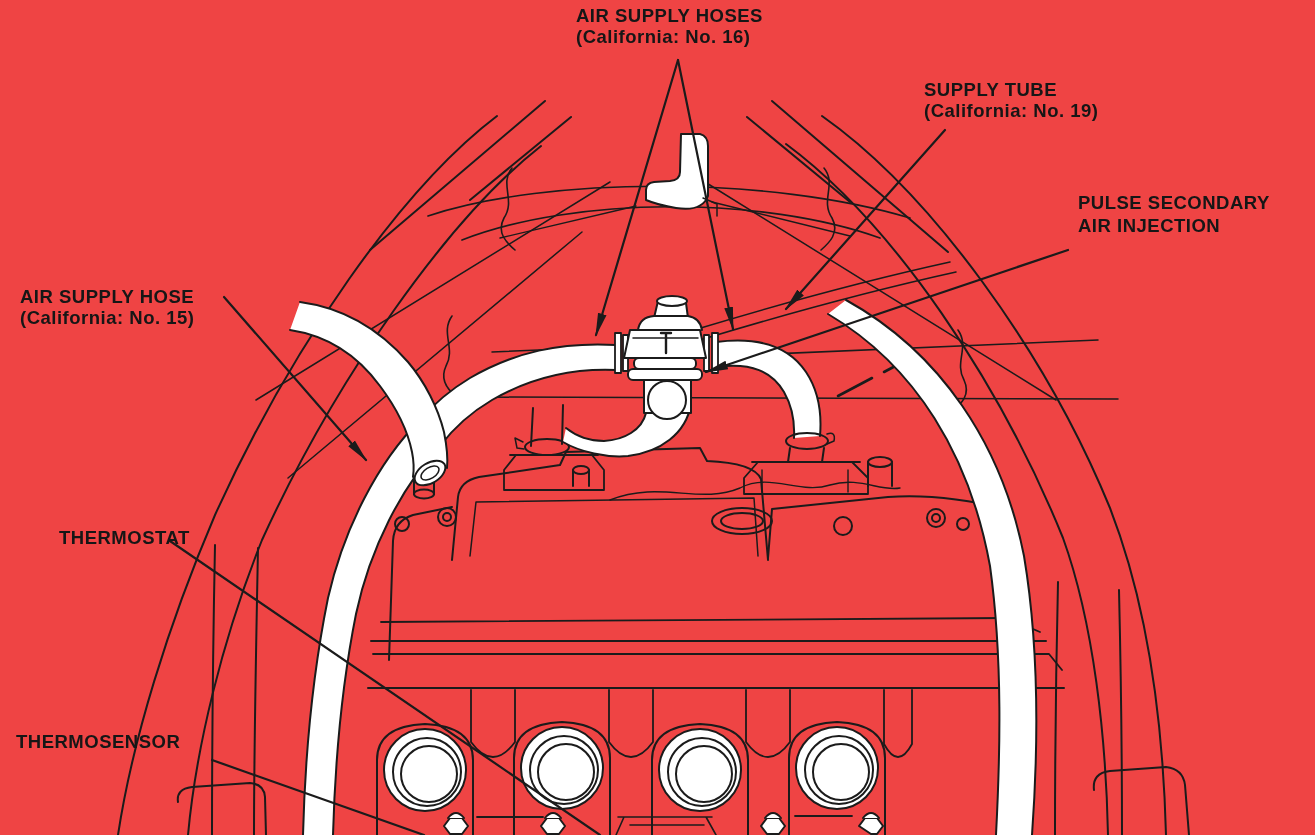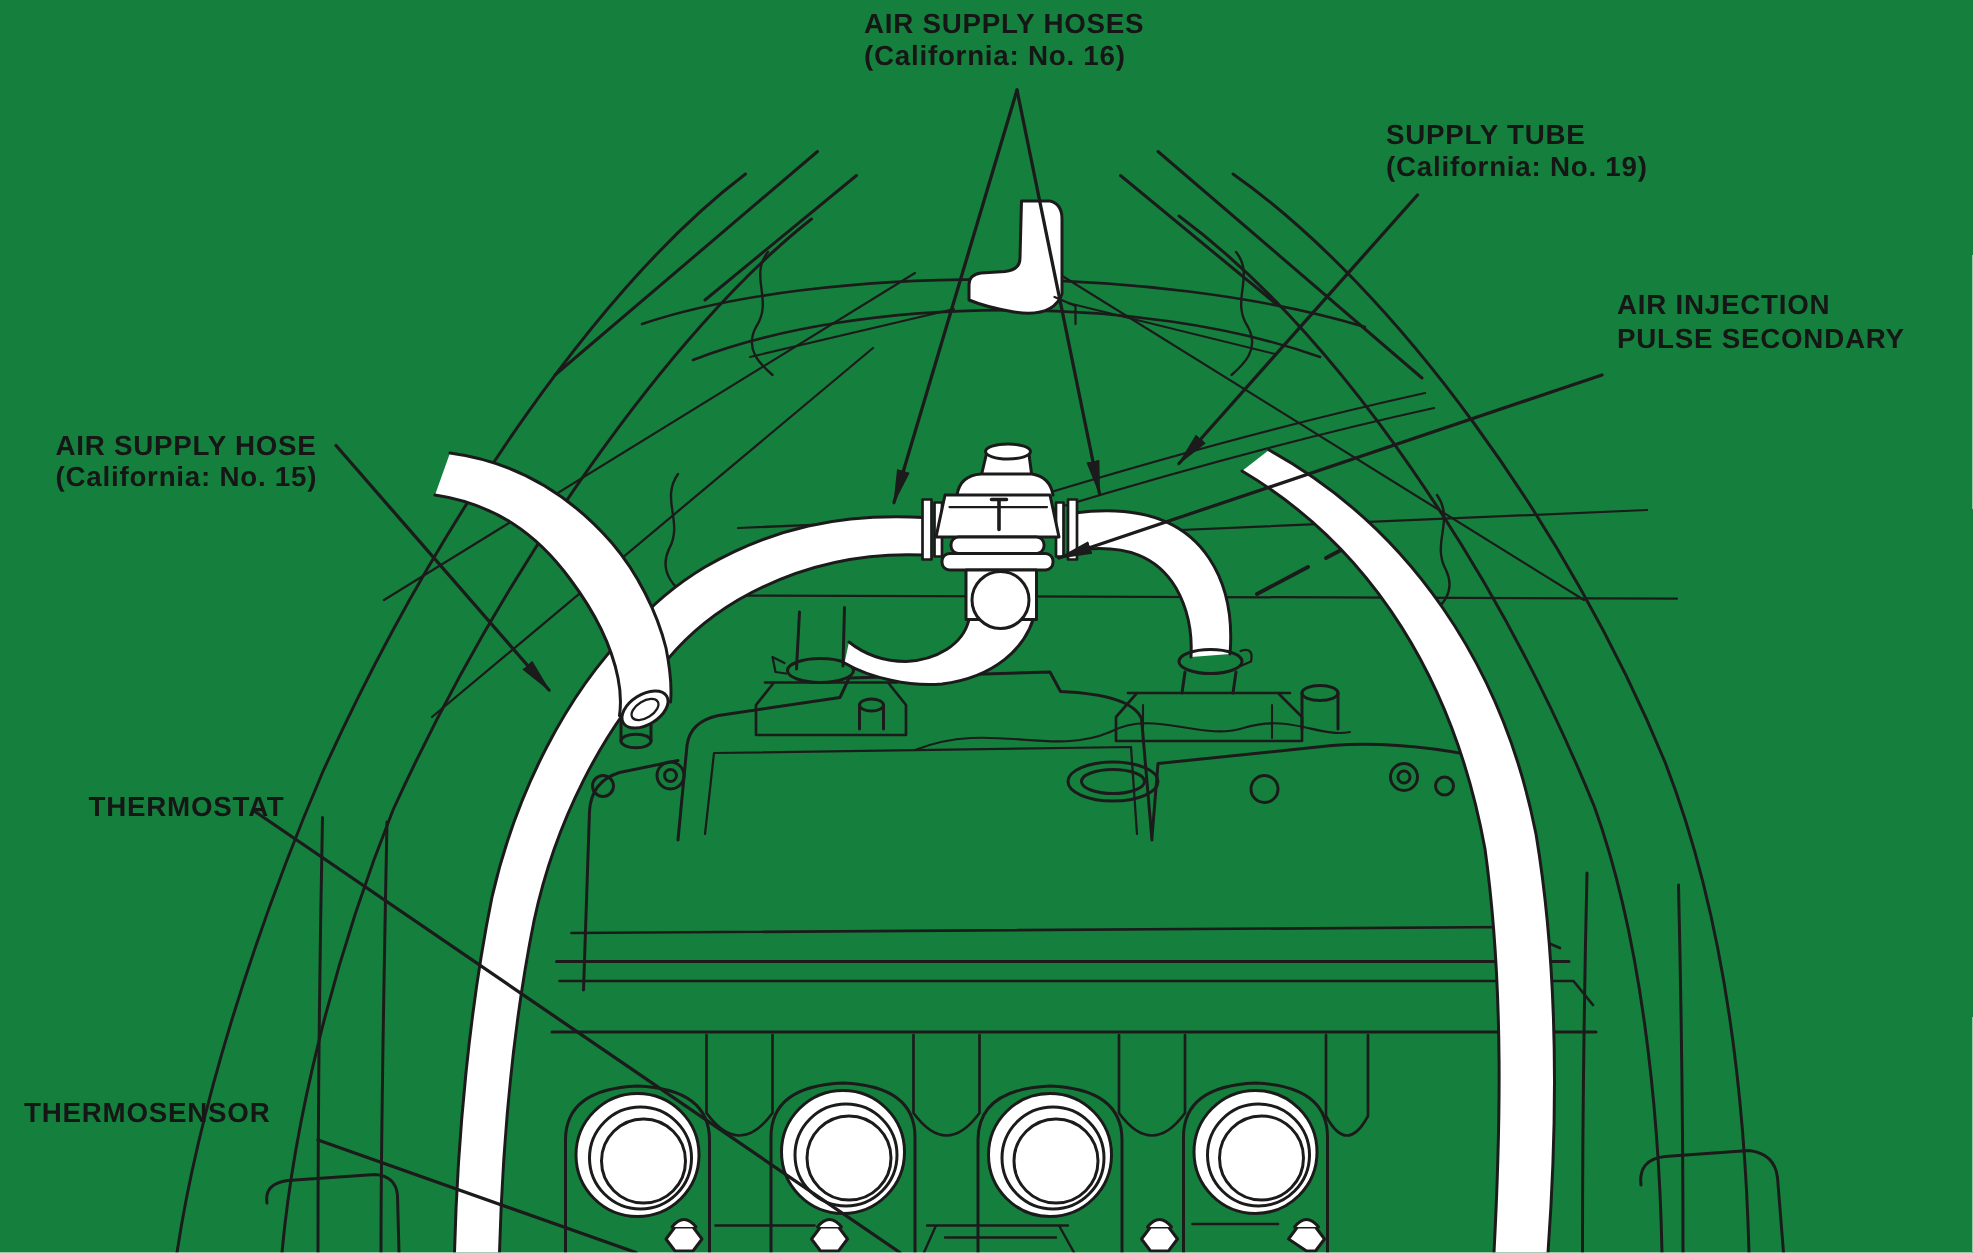--- a/index.html
+++ b/index.html
@@ -1,17 +1,17 @@
 <!DOCTYPE html>
 <html><head>
 <meta charset="utf-8">
 <style>
   html,body{margin:0;padding:0;background:#ffffff;}
   .stage{
-    position:relative;width:1315px;height:835px;background:#15803d;
+    position:relative;width:1315px;height:835px;background:#ef4444;
     overflow:hidden;font-family:"Liberation Sans",sans-serif;
   }
   .art{position:absolute;left:0;top:0;}
   .label{
     position:absolute;color:#161616;font-weight:700;font-size:18.5px;
     line-height:21px;letter-spacing:0.5px;white-space:nowrap;
   }
   .label.quad{line-height:23px;}
 </style>
 </head>
@@ -228,25 +228,25 @@
     <div>AIR SUPPLY HOSES</div>
     <div>(California: No. 16)</div>
   </div>
 
   <div class="label" style="left:924px;top:79px;">
     <div>SUPPLY TUBE</div>
     <div>(California: No. 19)</div>
   </div>
 
   <div class="label quad" style="left:1078px;top:191px;">
+    <div>PULSE SECONDARY</div>
     <div>AIR INJECTION</div>
-    <div>PULSE SECONDARY</div>
-  </div>
-
-  <div class="label" style="left:20px;top:286px;margin-left:17px;">
+  </div>
+
+  <div class="label" style="left:20px;top:286px;">
     <div>AIR SUPPLY HOSE</div>
     <div>(California: No. 15)</div>
   </div>
 
   <div class="label" style="left:16px;top:527px;margin-left:43px;">
     <div>THERMOSTAT</div>
   </div>
 
   <div class="label" style="left:16px;top:731px;">
     <div>THERMOSENSOR</div>

